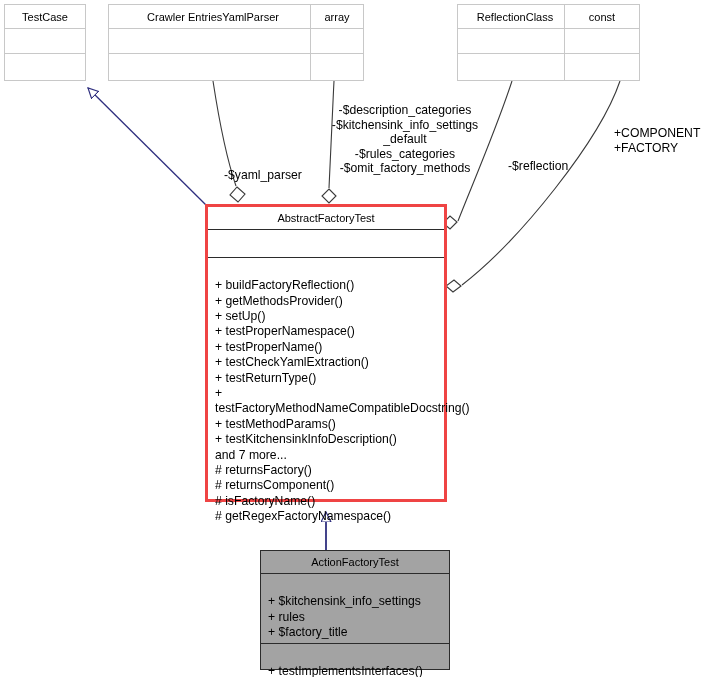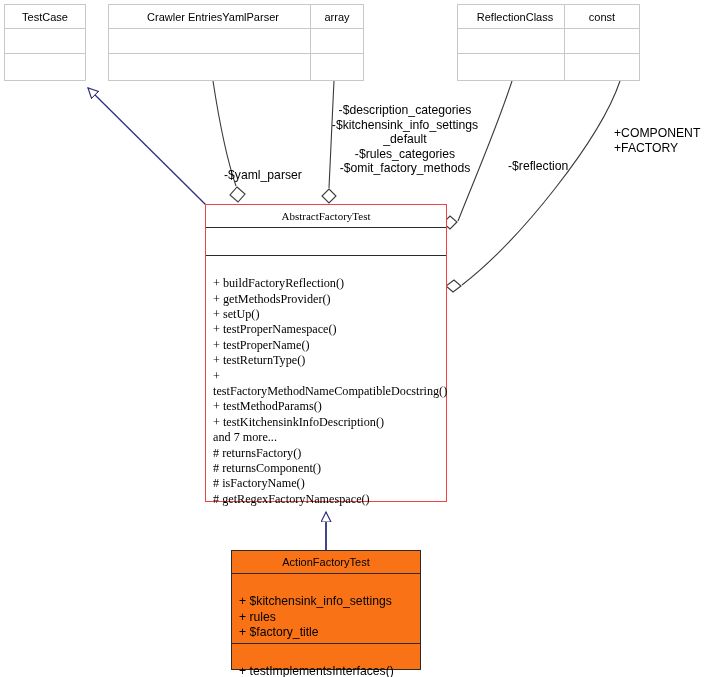--- a/index.html
+++ b/index.html
@@ -29,26 +29,26 @@
   
   .uml-box {
     position: absolute;
     box-sizing: border-box;
     background: #ffffff;
   }
   .uml-box.extern {
     border: 1px solid #c8c8c8;
   }
   .uml-box.main {
-    border: 1px solid #ef4444;
-    font-family: Liberation Serif, serif;
+    border: 3px solid #ef4444;
   }
   .uml-box.current {
     border: 1px solid #2b2b2b;
-    background: #f97316;
+    background: #a3a3a3;
+    margin-left: 29px;
   }
   .cmp-title {
     text-align: center;
     font-size: 11px;
     color: #000;
     line-height: 1.1;
     padding: 5px 4px 5px 4px;
     white-space: nowrap;
     overflow: hidden;
   }
@@ -169,20 +169,21 @@
 
   <div class="uml-box main" style="left:205px; top:204px; width:242px; height:298px;">
     <div class="cmp-title">AbstractFactoryTest</div>
     <div class="cmp-section empty divider-dark" style="height:28px;"></div>
     <div class="cmp-section divider-dark" id="ops-abstractfactorytest">
         <div class="row">+ buildFactoryReflection()</div>
         <div class="row">+ getMethodsProvider()</div>
         <div class="row">+ setUp()</div>
         <div class="row">+ testProperNamespace()</div>
         <div class="row">+ testProperName()</div>
+        <div class="row">+ testCheckYamlExtraction()</div>
         <div class="row">+ testReturnType()</div>
         <div class="row">+ testFactoryMethodNameCompatibleDocstring()</div>
         <div class="row">+ testMethodParams()</div>
         <div class="row">+ testKitchensinkInfoDescription()</div>
         <div class="row">and 7 more...</div>
         <div class="row"># returnsFactory()</div>
         <div class="row"># returnsComponent()</div>
         <div class="row"># isFactoryName()</div>
         <div class="row"># getRegexFactoryNamespace()</div>
       </div>

